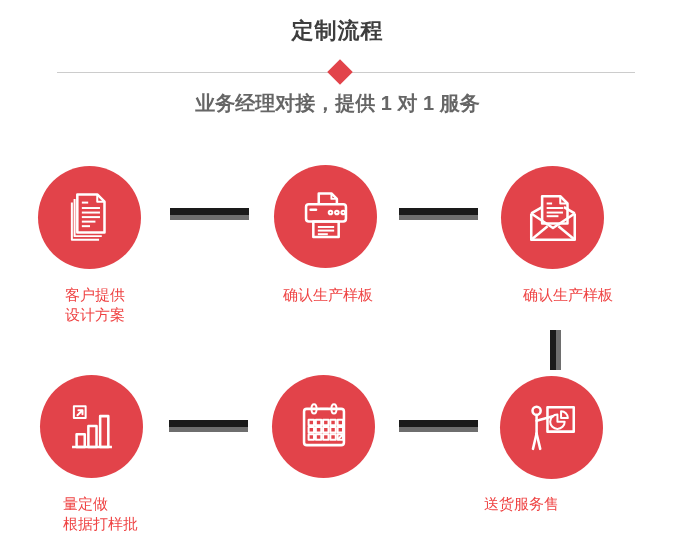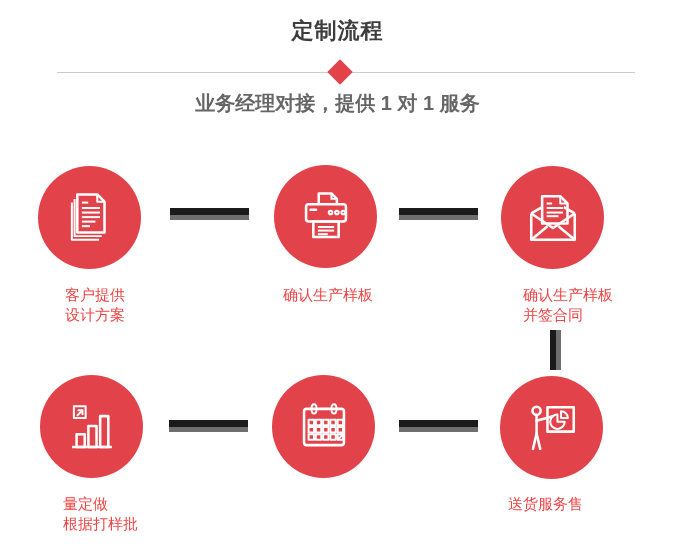--- a/index.html
+++ b/index.html
@@ -28,21 +28,21 @@
   }
   .circle svg { width:58px; height:58px; display:block; }
   .n1{left:38px;top:166px} .n2{left:274px;top:165px} .n3{left:501px;top:166px}
   .n4{left:40px;top:375px} .n5{left:272px;top:375px} .n6{left:500px;top:376px}
   .label {
     position:absolute; font-size:15px; line-height:20px; color:#ef4444;
     white-space:nowrap;
   }
   .label span { display:block; }
   .t1{left:65px;top:285px} .t2{left:283px;top:285px} .t3{left:523px;top:285px}
-  .t4{left:63px;top:494px} .t5{left:283px;top:494px} .t6{left:508px;top:494px}
+  .t4{left:63px;top:494px} .t5{left:283px;top:494px} .t6{left:484px;top:494px}
   .hbar {
     position:absolute; width:79px; height:12px;
     background:linear-gradient(to bottom,#1a1a1a 0 58%,#6e6e6e 58% 100%);
   }
   .b1{left:170px;top:208px} .b2{left:399px;top:208px}
   .b3{left:169px;top:420px} .b4{left:399px;top:420px}
   .vbar {
     position:absolute; left:550px; top:330px; width:11px; height:40px;
     background:linear-gradient(to right,#1a1a1a 0 55%,#6e6e6e 55% 100%);
   }
@@ -115,21 +115,20 @@
       <path d="M25,26 L43,26" class="thin"></path>
       <path d="M25,30 L38,30" class="thin"></path>
       <path d="M8,27 L20,20 M56,27 L44,20"></path>
       <path d="M8,27 L8,56 L56,56 L56,27"></path>
       <path d="M8,27 L32,43 L56,27"></path>
       <path d="M8,56 L26,41 M56,56 L38,41"></path>
     </svg>
   </div>
   <div class="label t3">
     <span>确认生产样板</span>
-    <span>并签合同</span>
   </div>
 
   <div class="circle n4">
     <svg class="ic" viewBox="0 0 64 64">
       <path d="M10,54 L54,54"></path>
       <rect x="15" y="40" width="9" height="14"></rect>
       <rect x="28" y="31" width="9" height="23"></rect>
       <rect x="41" y="20" width="9" height="34"></rect>
       <rect x="12" y="9" width="13" height="13" class="thin"></rect>
       <path d="M16,19 L21,14" class="thin rnd"></path>

